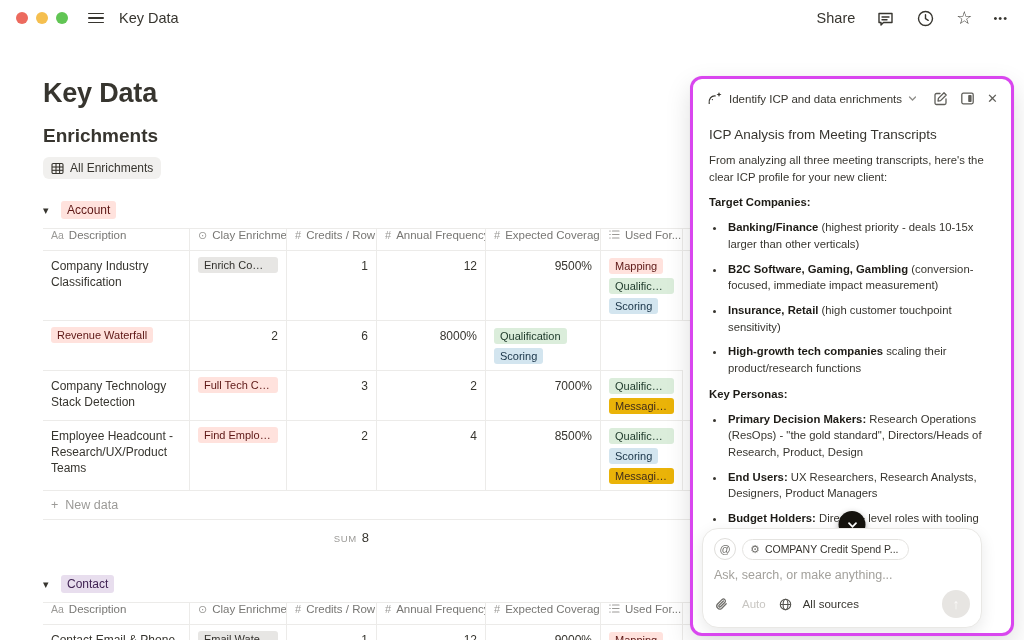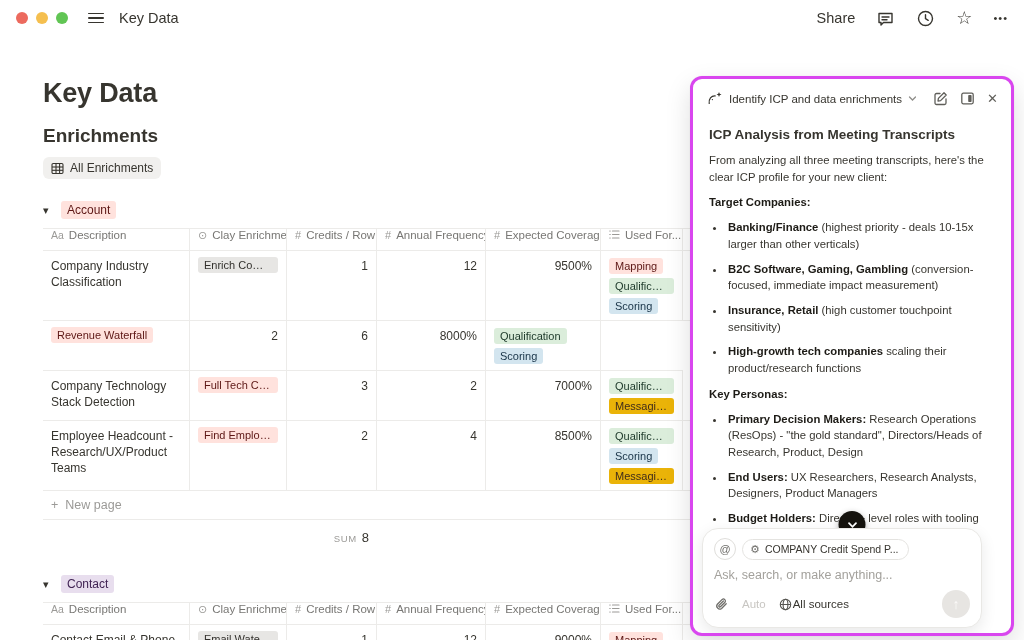--- a/index.html
+++ b/index.html
@@ -69,21 +69,21 @@
     border:3px solid #d946ef; border-radius:12px;
     box-shadow:0 0 0 0.5px rgba(0,0,0,0.03), 0 10px 26px rgba(0,0,0,0.13); overflow:hidden; }
   .panel-head { display:flex; align-items:center; gap:6px; padding:11px 13px 8px; }
   .panel-title { font-size:11.5px; font-weight:500; color:#37352F; cursor:pointer; white-space:nowrap; }
   .ph-chevron { color:#8f8e8a; display:flex; cursor:pointer; }
   .ph-icons { margin-left:auto; display:flex; align-items:center; gap:12px; color:#5f5e59; }
   .ph-icons > * { cursor:pointer; display:flex; }
   .glyph-close { font-size:13px; color:#5f5e59; }
 
   .panel-body { padding:2px 16px 0; height:470px; overflow:hidden; font-size:11.3px; line-height:1.48; }
-  .panel-body h3 { font-size:13.5px; font-weight:700; margin:8px 0 7px; }
+  .panel-body h3 { font-size:13.5px; font-weight:400; margin:8px 0 7px; }
   .panel-body p.intro { margin-bottom:9px; }
   .sec-label { font-weight:700; margin:9px 0 3px; }
   .panel-body ul { list-style:disc outside; padding-left:17px; margin:0; }
   .panel-body li { margin:8px 0; padding-left:2px; }
   .panel-body li b, .sec-label { color:#1d1b16; }
 
   .scroll-btn { position:absolute; left:50%; transform:translateX(-50%); bottom:95px;
     width:27px; height:27px; border-radius:50%; background:#15130e; display:flex; align-items:center;
     justify-content:center; cursor:pointer; box-shadow:0 2px 6px rgba(0,0,0,0.3); }
 
@@ -96,21 +96,21 @@
   .chip { display:inline-flex; align-items:center; gap:5px; border:1px solid #E4E3E0;
     border-radius:12px; padding:3px 9px 3px 7px; font-size:10.5px; font-weight:500;
     color:#37352F; cursor:pointer; white-space:nowrap; }
   .chip .gear { font-size:11px; color:#6e6d69; }
   .composer-input { border:none; outline:none; font-size:12.5px; width:100%; color:#37352F;
     font-family:"Liberation Sans","DejaVu Sans",sans-serif; }
   .composer-input::placeholder { color:#A3A19C; }
   .comp-row3 { display:flex; align-items:center; gap:13px; }
   .clip-ico { color:#6e6d69; display:flex; cursor:pointer; }
   .auto-label { font-size:11.5px; color:#C8C6C2; cursor:pointer; }
-  .sources { display:flex; align-items:center; gap:1px; cursor:pointer; }
+  .sources { display:flex; align-items:center; gap:11px; cursor:pointer; }
   .sources-label { font-size:11.5px; font-weight:500; color:#37352F; }
   .send-btn { margin-left:auto; width:28px; height:28px; border-radius:50%; background:#E7E5E2;
     color:#FCFBFA; display:flex; align-items:center; justify-content:center; font-size:14px; cursor:pointer; }
 </style>
 </head>
 <body>
 
 <header class="topbar">
   <div class="lights">
     <span class="light l-red"></span>
@@ -263,21 +263,21 @@
           <span class="tag t-green">Qualification</span>
           <span class="tag t-blue">Scoring</span>
           <span class="tag t-yellow">Messaging</span>
         </div>
       </div>
       <div class="cell"></div>
     </div>
 
     <div class="newpage-row">
       <span>+</span>
-      <span>New page</span>
+      <span>New data</span>
     </div>
 
     <div class="grid sum-row">
       <div class="sum-cell">
         <span class="sum-label">SUM</span>
         <span class="sum-value">8</span>
       </div>
     </div>
   </div>
 

